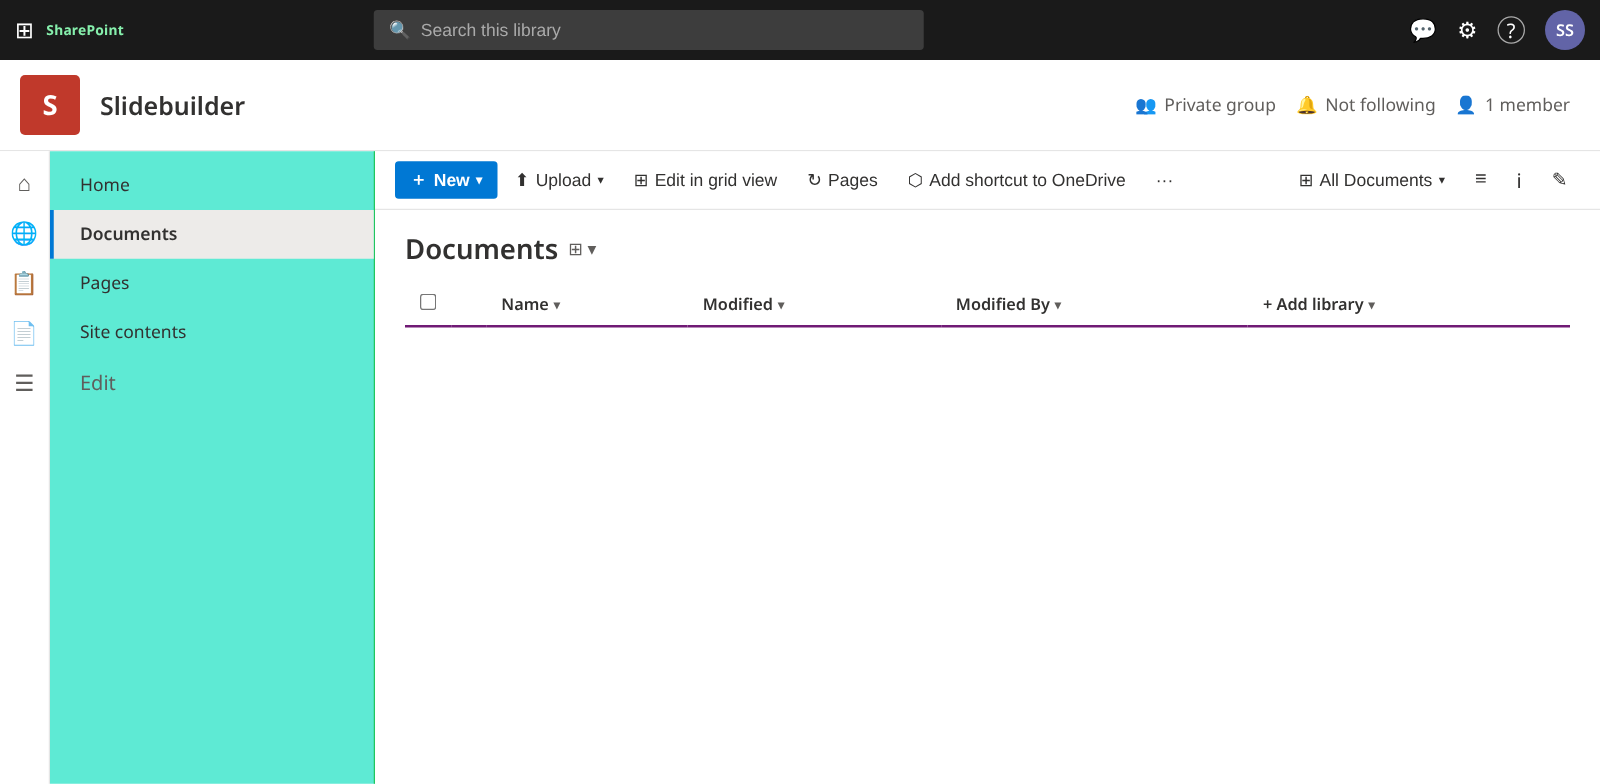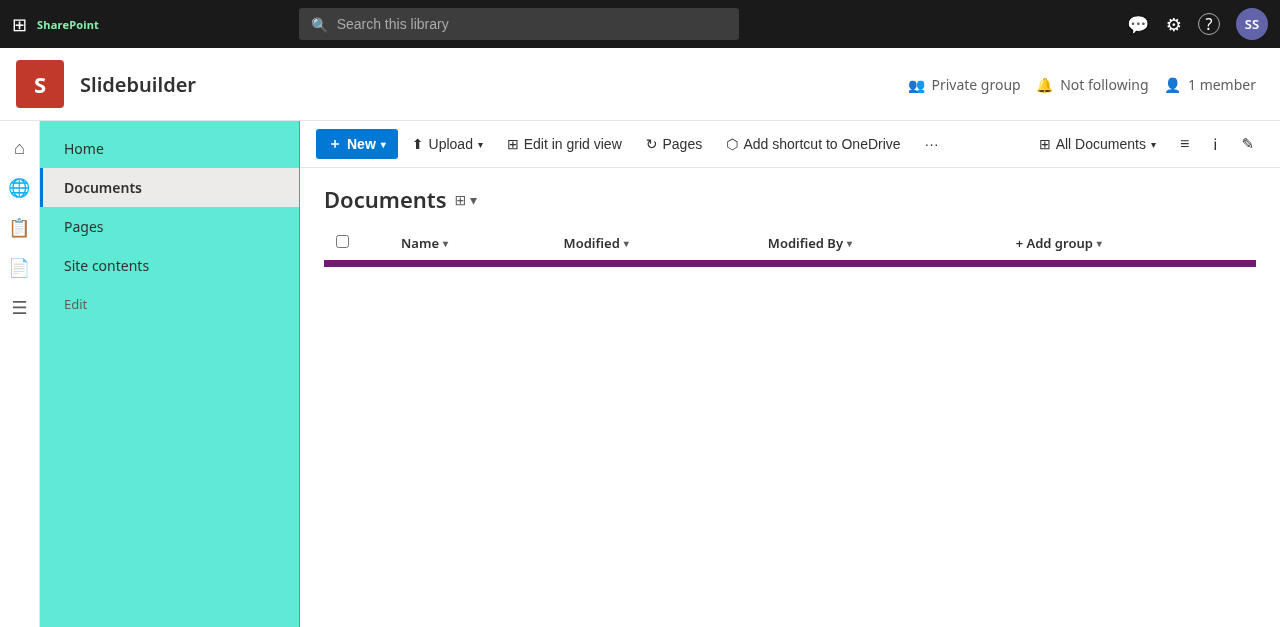--- a/index.html
+++ b/index.html
@@ -84,21 +84,21 @@
       font-size: 14px; color: #323130;
       cursor: pointer;
       gap: 8px;
     }
     .left-nav-item.active {
       background: #edebe9;
       font-weight: 600;
       border-left: 3px solid #0078d4;
       padding-left: 21px;
     }
-    .left-nav-item.edit-item { color: #605e5c; font-size: 13px; }
+    .left-nav-item.edit-item { color: #605e5c; font-size: 16px; }
 
     
     .main-content { flex: 1; padding: 0; overflow: hidden; }
 
     
     .toolbar {
       display: flex; align-items: center;
       padding: 6px 16px;
       border-bottom: 1px solid #e5e5e5;
       gap: 4px;
@@ -120,21 +120,21 @@
 
     
     .docs-area { padding: 16px 24px 0 24px; }
     .docs-title-row { display: flex; align-items: center; gap: 8px; margin-bottom: 12px; }
     .docs-title { font-size: 22px; font-weight: 600; color: #323130; }
 
     
     .docs-table { width: 100%; border-collapse: collapse; }
     .docs-table th {
       text-align: left; font-size: 13px; font-weight: 600; color: #323130;
-      padding: 8px 12px; border-bottom: 7px solid #701a75;
+      padding: 8px 12px; border-bottom: 2px solid #701a75;
       cursor: pointer; white-space: nowrap;
     }
     .docs-table th:first-child { width: 28px; }
     .docs-table th:nth-child(2) { width: 28px; }
     .col-sort { display: inline-flex; align-items: center; gap: 4px; }
     .sort-arrow { font-size: 10px; color: #605e5c; }
 
     
     .col-check input[type=checkbox] { cursor: pointer; }
 
@@ -290,21 +290,21 @@
               </span>
             </th>
             <th>
               <span class="col-sort">
                 <span>Modified By</span>
                 <span class="sort-arrow">▾</span>
               </span>
             </th>
             <th>
               <span class="col-sort">
-                <span>+ Add group</span>
+                <span>+ Add library</span>
                 <span class="sort-arrow">▾</span>
               </span>
             </th>
           </tr>
         </thead>
         <tbody id="docs-tbody">
           
         </tbody>
       </table>
     </div>

